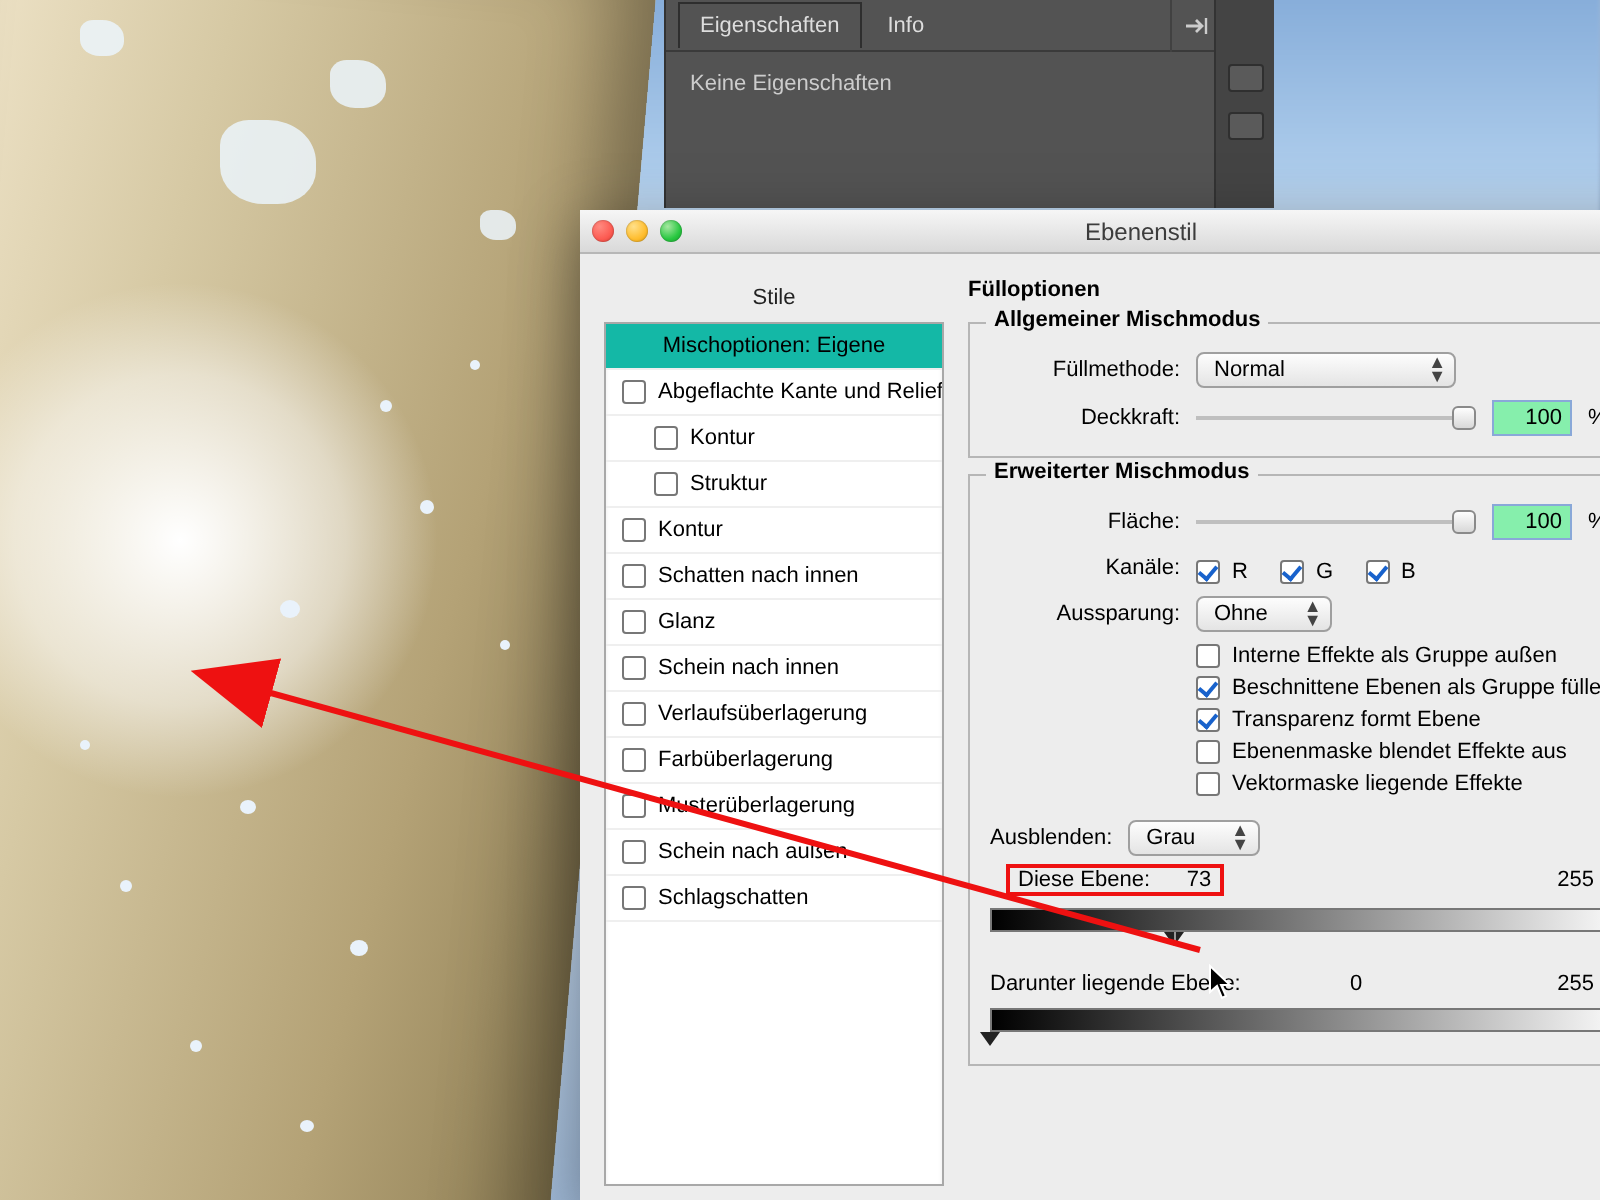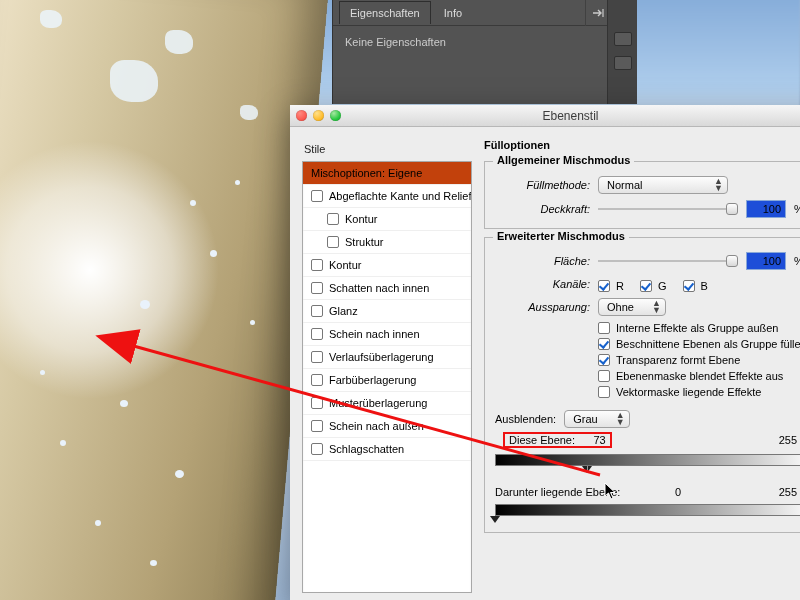--- a/index.html
+++ b/index.html
@@ -79,32 +79,32 @@
   .traffic { width:11px; height:11px; border-radius:50%; box-shadow: inset 0 0 1px rgba(0,0,0,.4); }
   .tr-close{background:radial-gradient(circle at 35% 30%,#ff8a80,#fc5b52 60%,#d83e34);}
   .tr-min{background:radial-gradient(circle at 35% 30%,#ffe08a,#ffbd2e 60%,#d79a14);}
   .tr-max{background:radial-gradient(circle at 35% 30%,#a6e7a1,#28c840 60%,#1a9e2f);}
   .dlg-title { flex:1; text-align:center; color:#3c3c3c; font-size:12px; padding-right:40px; }
 
   .dlg-body { display:flex; padding: 12px; gap: 12px; height: calc(100% - 22px);}
 
   
   .stile-col { width: 170px; display:flex; flex-direction:column; }
-  .stile-label { padding: 4px 2px 6px; color:#222; }
+  .stile-label { padding: 4px 2px 6px; color:#222;text-align:center; }
   .stile-list {
     flex:1; background:#fff; border:1px solid #a8a8a8;
     box-shadow: inset 0 1px 2px rgba(0,0,0,.08);
     overflow:auto; font-size: 11px;
   }
   .stile-item {
     display:flex; align-items:center; gap:6px;
     padding: 5px 8px; border-bottom:1px solid #efefef;
     white-space:nowrap;
   }
-  .stile-item.sel { background:#c2410c; }
+  .stile-item.sel { background:#14b8a6;justify-content:center; }
   .stile-item.indent { padding-left: 24px; }
   .chk {
     width:12px; height:12px; border:1px solid #777; background:#fff; border-radius:2px;
     display:inline-block; flex:none; position:relative;
   }
   .chk.on::after {
     content:""; position:absolute; left:2px; top:0px;
     width:4px; height:7px; border:2px solid #1862cc; border-top:none; border-left:none;
     transform:rotate(40deg);
   }
@@ -112,31 +112,31 @@
   
   .opts-col { flex:1; display:flex; flex-direction:column; gap:8px; }
   .fs {
     border:1px solid #b6b6b6; padding:8px 10px 10px; position:relative;
   }
   .fs > .legend {
     position:absolute; top:-8px; left:8px; background:#ededed; padding:0 4px; font-weight:bold; font-size:11px;
   }
   .subhead { font-weight:bold; font-size:11px; }
   .row { display:flex; align-items:center; gap:8px; margin-top:6px; }
-  .rowlabel { width:95px; text-align:right;font-style:italic; }
+  .rowlabel { width:95px; text-align:right; }
   .select {
     display:inline-flex; align-items:center; gap:6px;
     background:linear-gradient(#fdfdfd,#e4e4e4);
     border:1px solid #9f9f9f; border-radius:4px; padding:1px 4px 1px 8px; height:18px;
     font-size:11px;
   }
   .select .arrows { font-size:9px; line-height:7px; color:#444; text-align:center; }
   .numbox {
     width:40px; height:18px;
-    border:1px solid #89a8d8; background:#1d4ed8;
+    border:1px solid #89a8d8; background:#86efac;
     text-align:right; padding:1px 4px; font-size:11px; color:#000;
   }
   .pct { font-size:11px; }
   .hslider {
     flex:1; height:16px; position:relative;
   }
   .hslider .track { position:absolute; top:7px; left:0; right:0; height:2px; background:#bfbfbf; }
   .hslider .thumb {
     position:absolute; top:2px; width:12px; height:12px; border-radius:3px;
     background:linear-gradient(#fefefe,#d8d8d8); border:1px solid #8a8a8a;

